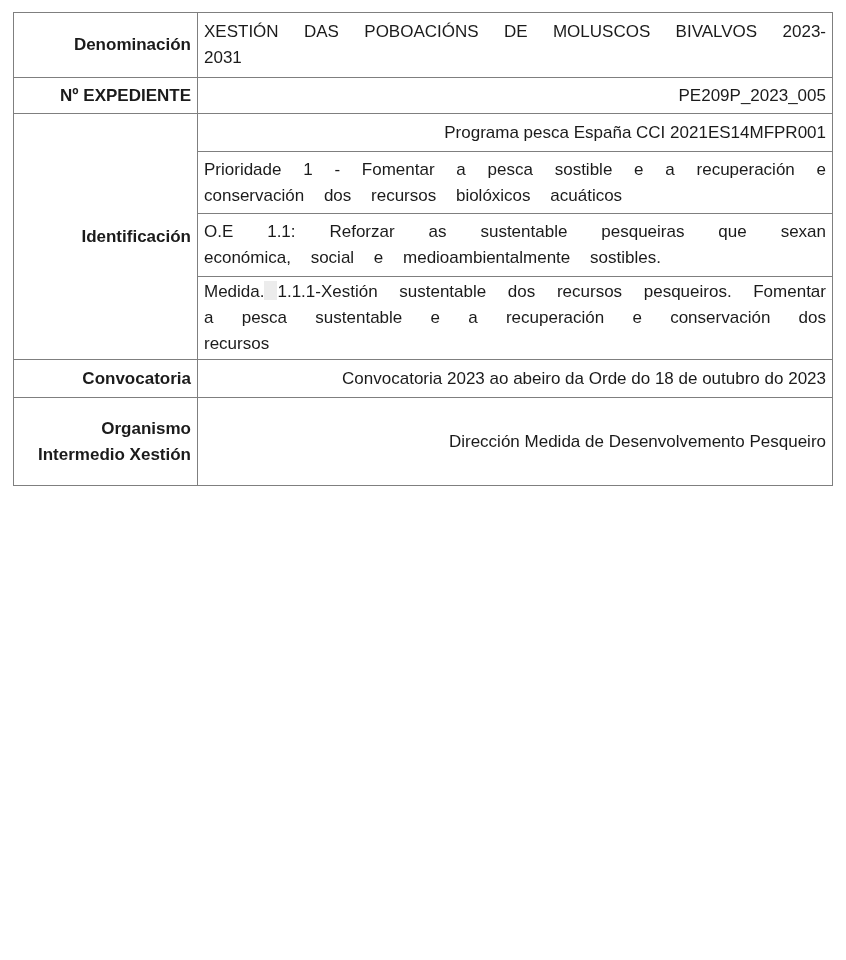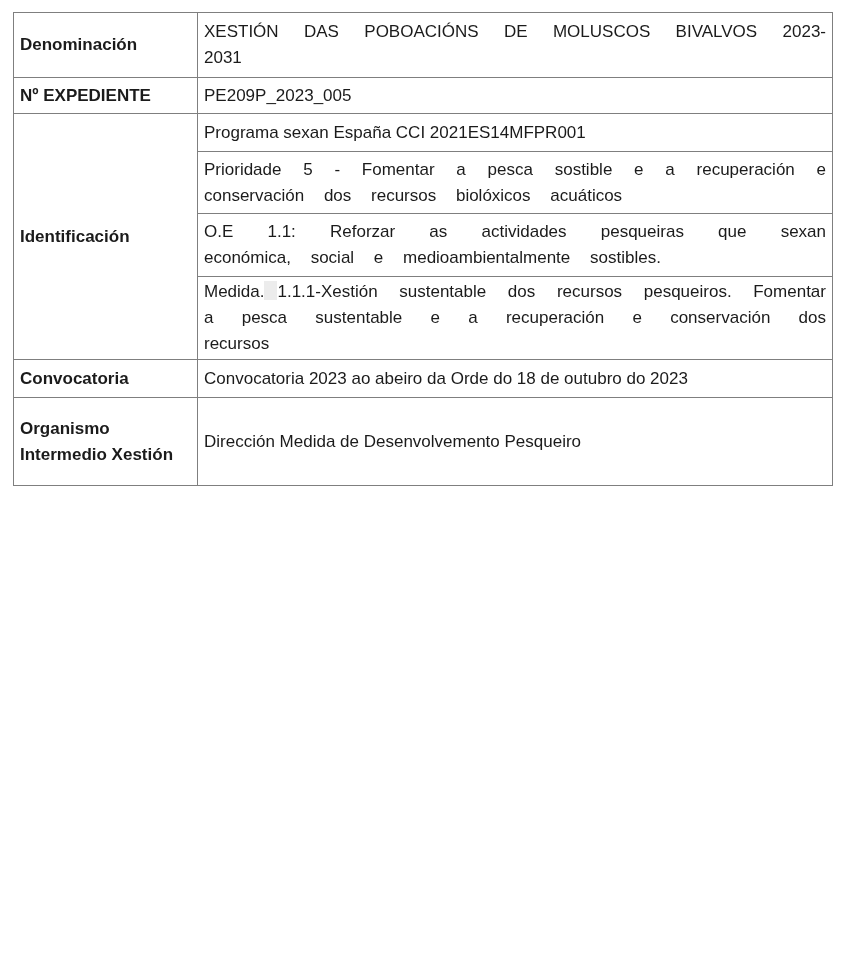--- a/index.html
+++ b/index.html
@@ -25,20 +25,21 @@
   col.c-label { width: 184px; }
   col.c-value { width: 635px; }
   td {
     border: 1px solid #7f7f7f;
     padding: 2px 6px;
     font-size: 17px;
     line-height: 26px;
     vertical-align: middle;
     overflow: hidden;
     background: #ffffff;
+    text-align: right;
   }
   td.label {
     font-weight: bold;
   }
   td.justify {
     text-align: justify;
     word-spacing: 15px;
   }
   tr.r-denominacion  { height: 65px; }
   tr.r-expediente    { height: 36px; margin-top: 28px; }
@@ -70,27 +71,27 @@
       <td class="justify">XESTIÓN DAS POBOACIÓNS DE MOLUSCOS BIVALVOS 2023-2031</td>
     </tr>
 
     <tr class="r-expediente">
       <td class="label">Nº EXPEDIENTE</td>
       <td>PE209P_2023_005</td>
     </tr>
 
     <tr class="r-id-programa">
       <td class="label" rowspan="4">Identificación</td>
-      <td>Programa sexan España CCI 2021ES14MFPR001</td>
+      <td>Programa pesca España CCI 2021ES14MFPR001</td>
     </tr>
     <tr class="r-id-prioridade">
-      <td class="justify">Prioridade 5 - Fomentar a pesca sostible e a recuperación e conservación dos recursos biolóxicos acuáticos</td>
+      <td class="justify">Prioridade 1 - Fomentar a pesca sostible e a recuperación e conservación dos recursos biolóxicos acuáticos</td>
     </tr>
     <tr class="r-id-objetivo">
-      <td class="justify">O.E 1.1: Reforzar as actividades pesqueiras que sexan económica, social e medioambientalmente sostibles.</td>
+      <td class="justify">O.E 1.1: Reforzar as sustentable pesqueiras que sexan económica, social e medioambientalmente sostibles.</td>
     </tr>
     <tr class="r-id-medida">
       <td class="justify">
         <span>Medida.</span><span class="hl-space"></span><span>1.1.1-Xestión sustentable dos recursos pesqueiros. Fomentar a pesca sustentable e a recuperación e conservación dos recursos</span>
       </td>
     </tr>
 
     <tr class="r-convocatoria">
       <td class="label">Convocatoria</td>
       <td>Convocatoria 2023 ao abeiro da Orde do 18 de outubro do 2023</td>

